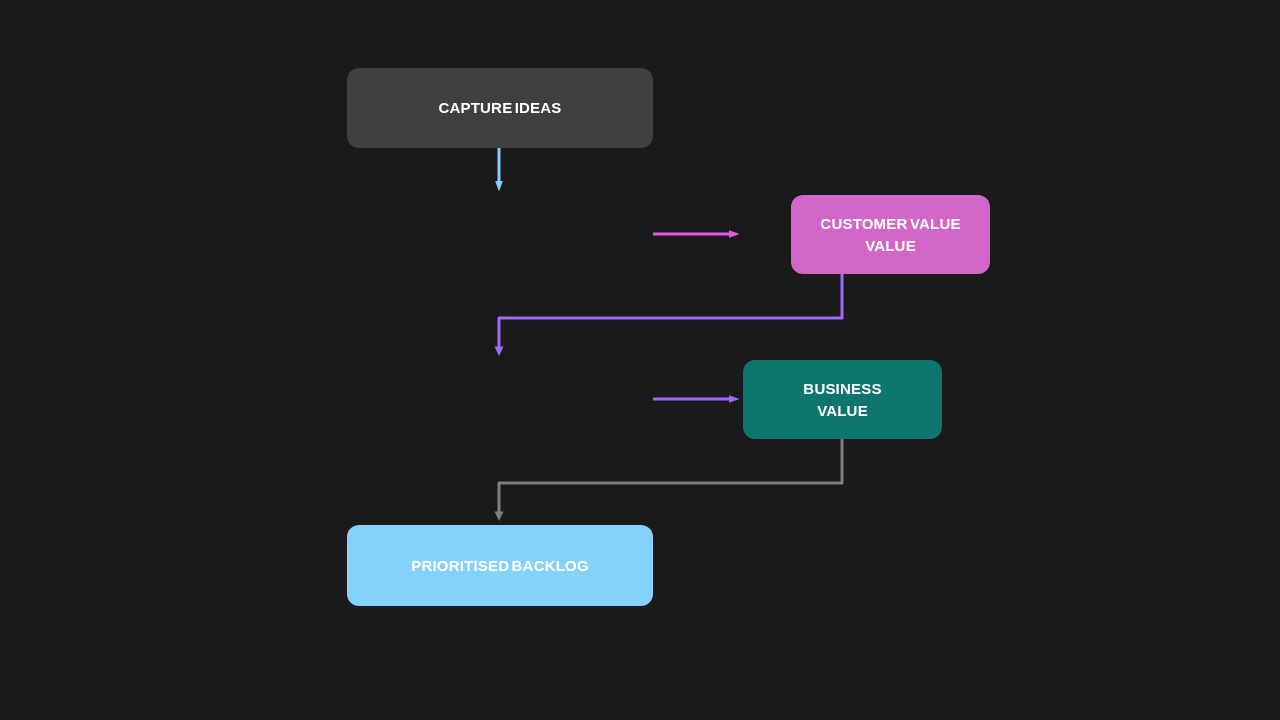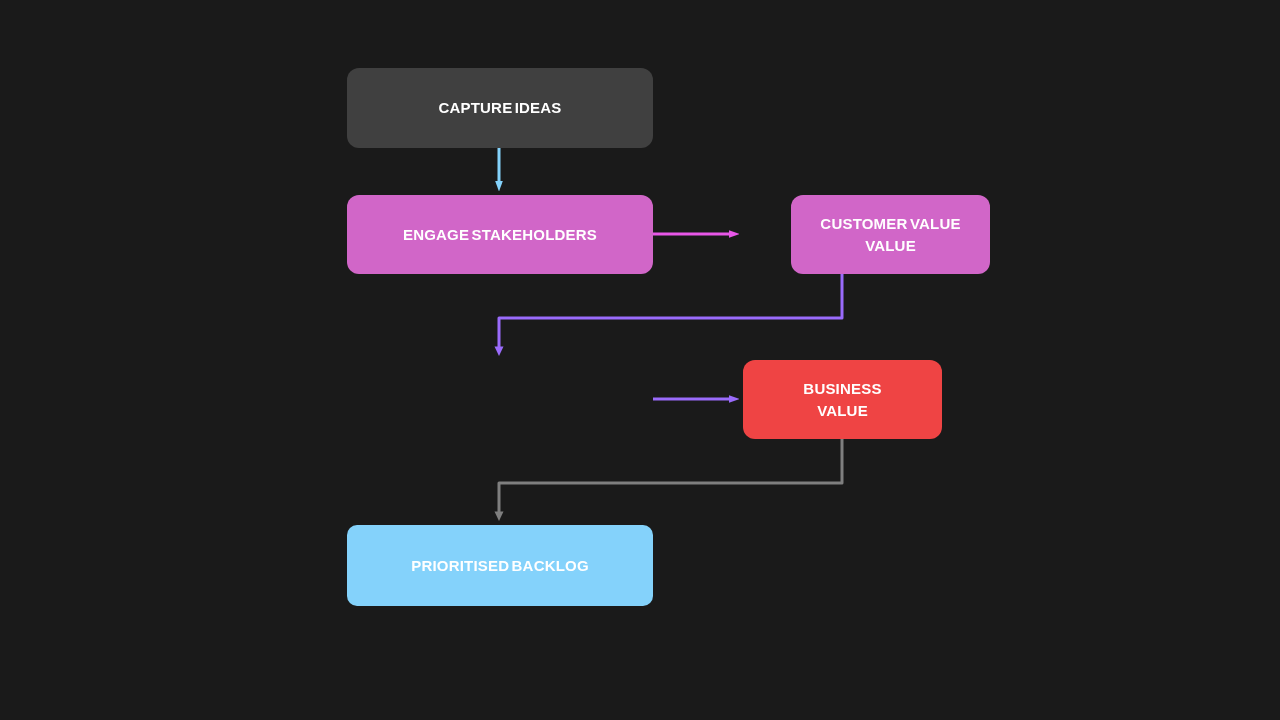--- a/index.html
+++ b/index.html
@@ -77,32 +77,29 @@
 
     <path d="M653,399 L734,399" fill="none" stroke="#9a6bfb" stroke-width="3" marker-end="url(#arrow-purple)"></path>
 
     <path d="M842,439 L842,483 L499,483 L499,516" fill="none" stroke="#7f7f7f" stroke-width="3" stroke-linejoin="round" marker-end="url(#arrow-grey-open)"></path>
   </svg>
 
   <div class="node" style="left:347px; top:68px; width:306px; height:80px; background:#404040;">
     <span class="node-label">CAPTURE IDEAS</span>
   </div>
 
-  <div class="node" style="left:347px; top:195px; width:306px; height:79px; background:#d166c8;">
-    <span class="node-label">ENGAGE STAKEHOLDERS</span>
-  </div>
 
   <div class="node" style="left:743px; top:195px; width:199px; height:79px; background:#d166c8;margin-left:48px;">
     <span class="node-label">CUSTOMER VALUE
 VALUE</span>
   </div>
 
 
-  <div class="node" style="left:743px; top:360px; width:199px; height:79px; background:#ef4444;">
+  <div class="node" style="left:743px; top:360px; width:199px; height:79px; background:#0f766e;">
     <span class="node-label">BUSINESS
 VALUE</span>
   </div>
 
-  <div class="node" style="left:347px; top:525px; width:306px; height:81px; background:#84d2fb;border-radius:10px;">
+  <div class="node" style="left:347px; top:525px; width:306px; height:81px; background:#84d2fb;">
     <span class="node-label">PRIORITISED BACKLOG</span>
   </div>
 
 </div>
 
 </body></html>

